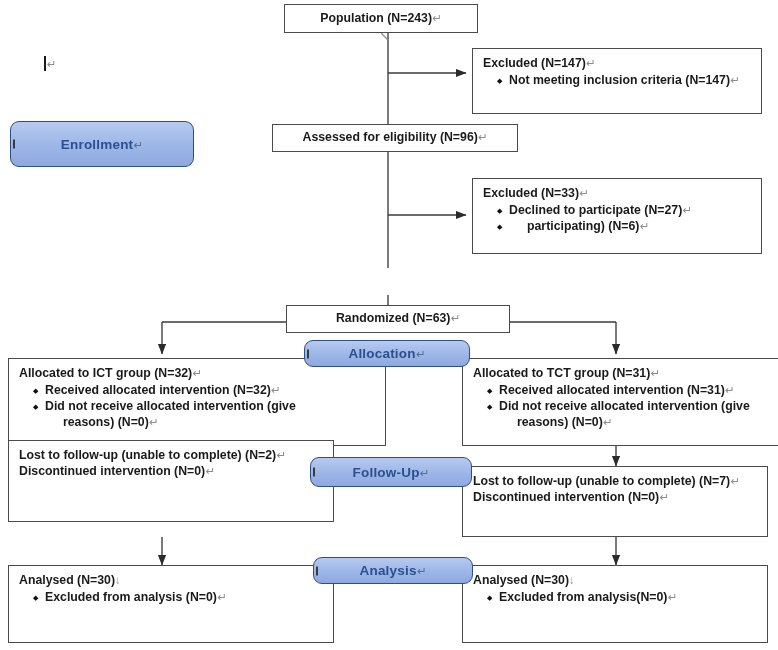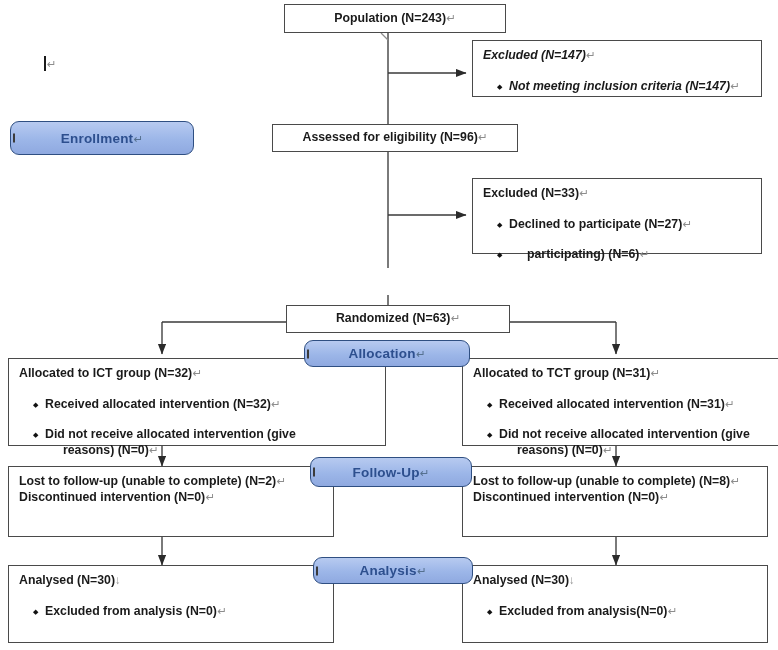--- a/index.html
+++ b/index.html
@@ -32,21 +32,21 @@
 
   ul.bullets{
     margin:1px 0 0 0;
     padding:0 0 0 14px;
     list-style:none;
   }
   ul.bullets li{
     position:relative;
     font-weight:bold;
     padding-left:12px;
-    margin-top:15px;
+    margin-top:1px;
   }
   ul.bullets li:before{
     content:"\25C6";
     position:absolute;left:0;top:0px;
     font-size:7px;line-height:16px;color:#111;
   }
   .ind{display:block;padding-left:18px;}
 
   .pil{color:#8d8d8d;font-weight:normal;font-size:11.5px;}
   .dn{color:#8d8d8d;font-weight:normal;font-size:11.5px;}
@@ -120,25 +120,25 @@
       <path d="M162,446 L162,466" marker-end="url(#ah)"></path>
       <path d="M616,446 L616,466" marker-end="url(#ah)"></path>
 
       <path d="M162,537 L162,565" marker-end="url(#ah)"></path>
       <path d="M616,537 L616,565" marker-end="url(#ah)"></path>
     </g>
   </svg>
 
   <div class="cursor-mark" style="left:44px;top:56px;"><span class="bar"></span><span class="pil">↵</span></div>
 
-  <div class="box center" style="left:284px;top:4px;width:222px;height:29px;">
+  <div class="box center" style="left:284px;top:4px;width:194px;height:29px;">
     <span class="ttl"><span>Population (N=243)</span><span class="pil">↵</span></span>
   </div>
 
-  <div class="box pad" style="left:472px;top:40px;width:290px;height:57px;font-style:italic;">
+  <div class="box pad" style="left:472px;top:48px;width:290px;height:66px;">
     <div class="ttl"><span>Excluded (N=147)</span><span class="pil">↵</span></div>
     <ul class="bullets">
       <li><span>Not meeting inclusion criteria (N=147)</span><span class="pil">↵</span></li>
     </ul>
   </div>
 
   <div class="box center" style="left:272px;top:124px;width:246px;height:28px;">
     <span class="ttl"><span>Assessed for eligibility (N=96)</span><span class="pil">↵</span></span>
   </div>
 
@@ -163,45 +163,45 @@
   </div>
 
   <div class="box pad" style="left:462px;top:358px;width:360px;height:88px;">
     <div class="ttl"><span>Allocated to TCT group (N=31)</span><span class="pil">↵</span></div>
     <ul class="bullets">
       <li><span>Received allocated intervention (N=31)</span><span class="pil">↵</span></li>
       <li><span>Did not receive allocated intervention (give</span><span class="ind"><span>reasons) (N=0)</span><span class="pil">↵</span></span></li>
     </ul>
   </div>
 
-  <div class="box pad" style="left:8px;top:466px;width:326px;height:71px;">
+  <div class="box pad" style="left:8px;top:440px;width:326px;height:82px;">
     <div class="line ttl"><span>Lost to follow-up (unable to complete) (N=2)</span><span class="pil">↵</span></div>
     <div class="line ttl"><span>Discontinued intervention (N=0)</span><span class="pil">↵</span></div>
   </div>
 
   <div class="box pad" style="left:462px;top:466px;width:306px;height:71px;">
-    <div class="line ttl"><span>Lost to follow-up (unable to complete) (N=8)</span><span class="pil">↵</span></div>
+    <div class="line ttl"><span>Lost to follow-up (unable to complete) (N=7)</span><span class="pil">↵</span></div>
     <div class="line ttl"><span>Discontinued intervention (N=0)</span><span class="pil">↵</span></div>
   </div>
 
   <div class="box pad" style="left:8px;top:565px;width:326px;height:78px;">
     <div class="ttl"><span>Analysed (N=30)</span><span class="dn">↓</span></div>
     <ul class="bullets">
       <li><span>Excluded from analysis (N=0)</span><span class="pil">↵</span></li>
     </ul>
   </div>
 
   <div class="box pad" style="left:462px;top:565px;width:306px;height:78px;">
     <div class="ttl"><span>Analysed (N=30)</span><span class="dn">↓</span></div>
     <ul class="bullets">
       <li><span>Excluded from analysis(N=0)</span><span class="pil">↵</span></li>
     </ul>
   </div>
 
-  <div class="badge" style="left:10px;top:121px;width:184px;height:34px;">
+  <div class="badge" style="left:10px;top:121px;width:184px;height:46px;">
     <span><span>Enrollment</span><span class="pil">↵</span></span>
   </div>
 
   <div class="badge" style="left:304px;top:340px;width:166px;height:27px;">
     <span><span>Allocation</span><span class="pil">↵</span></span>
   </div>
 
   <div class="badge" style="left:310px;top:457px;width:162px;height:30px;">
     <span><span>Follow-Up</span><span class="pil">↵</span></span>
   </div>

